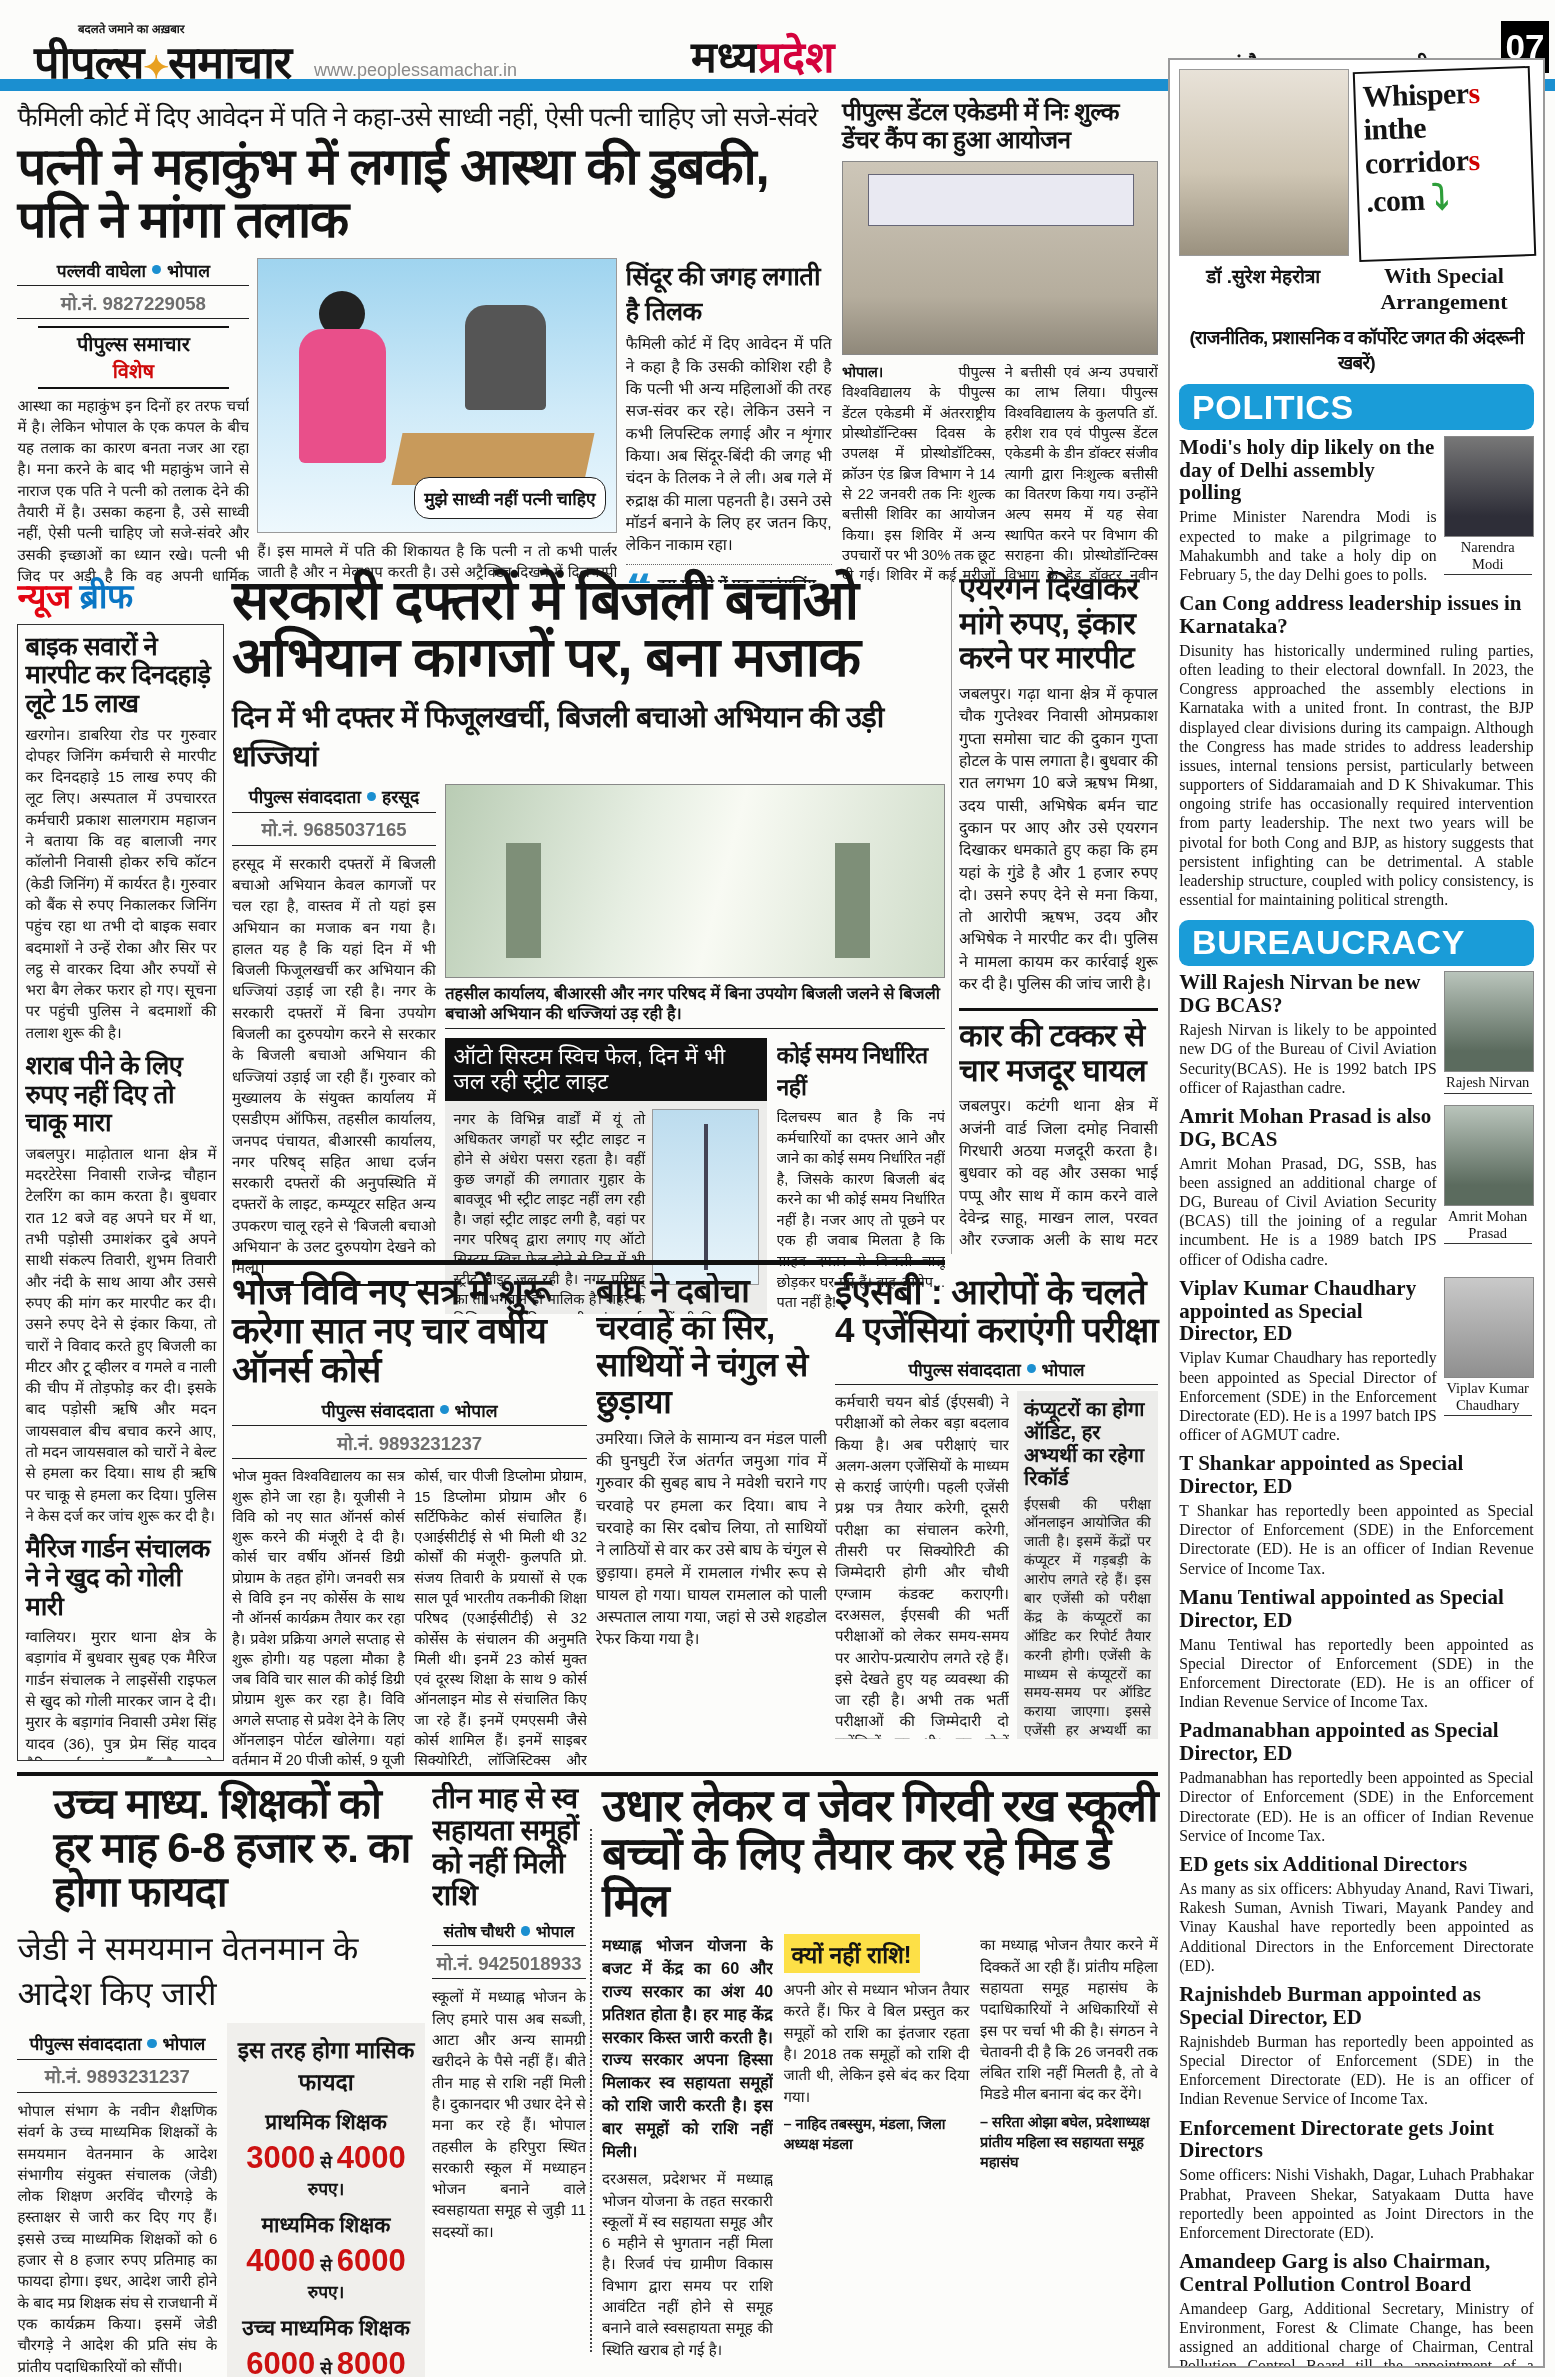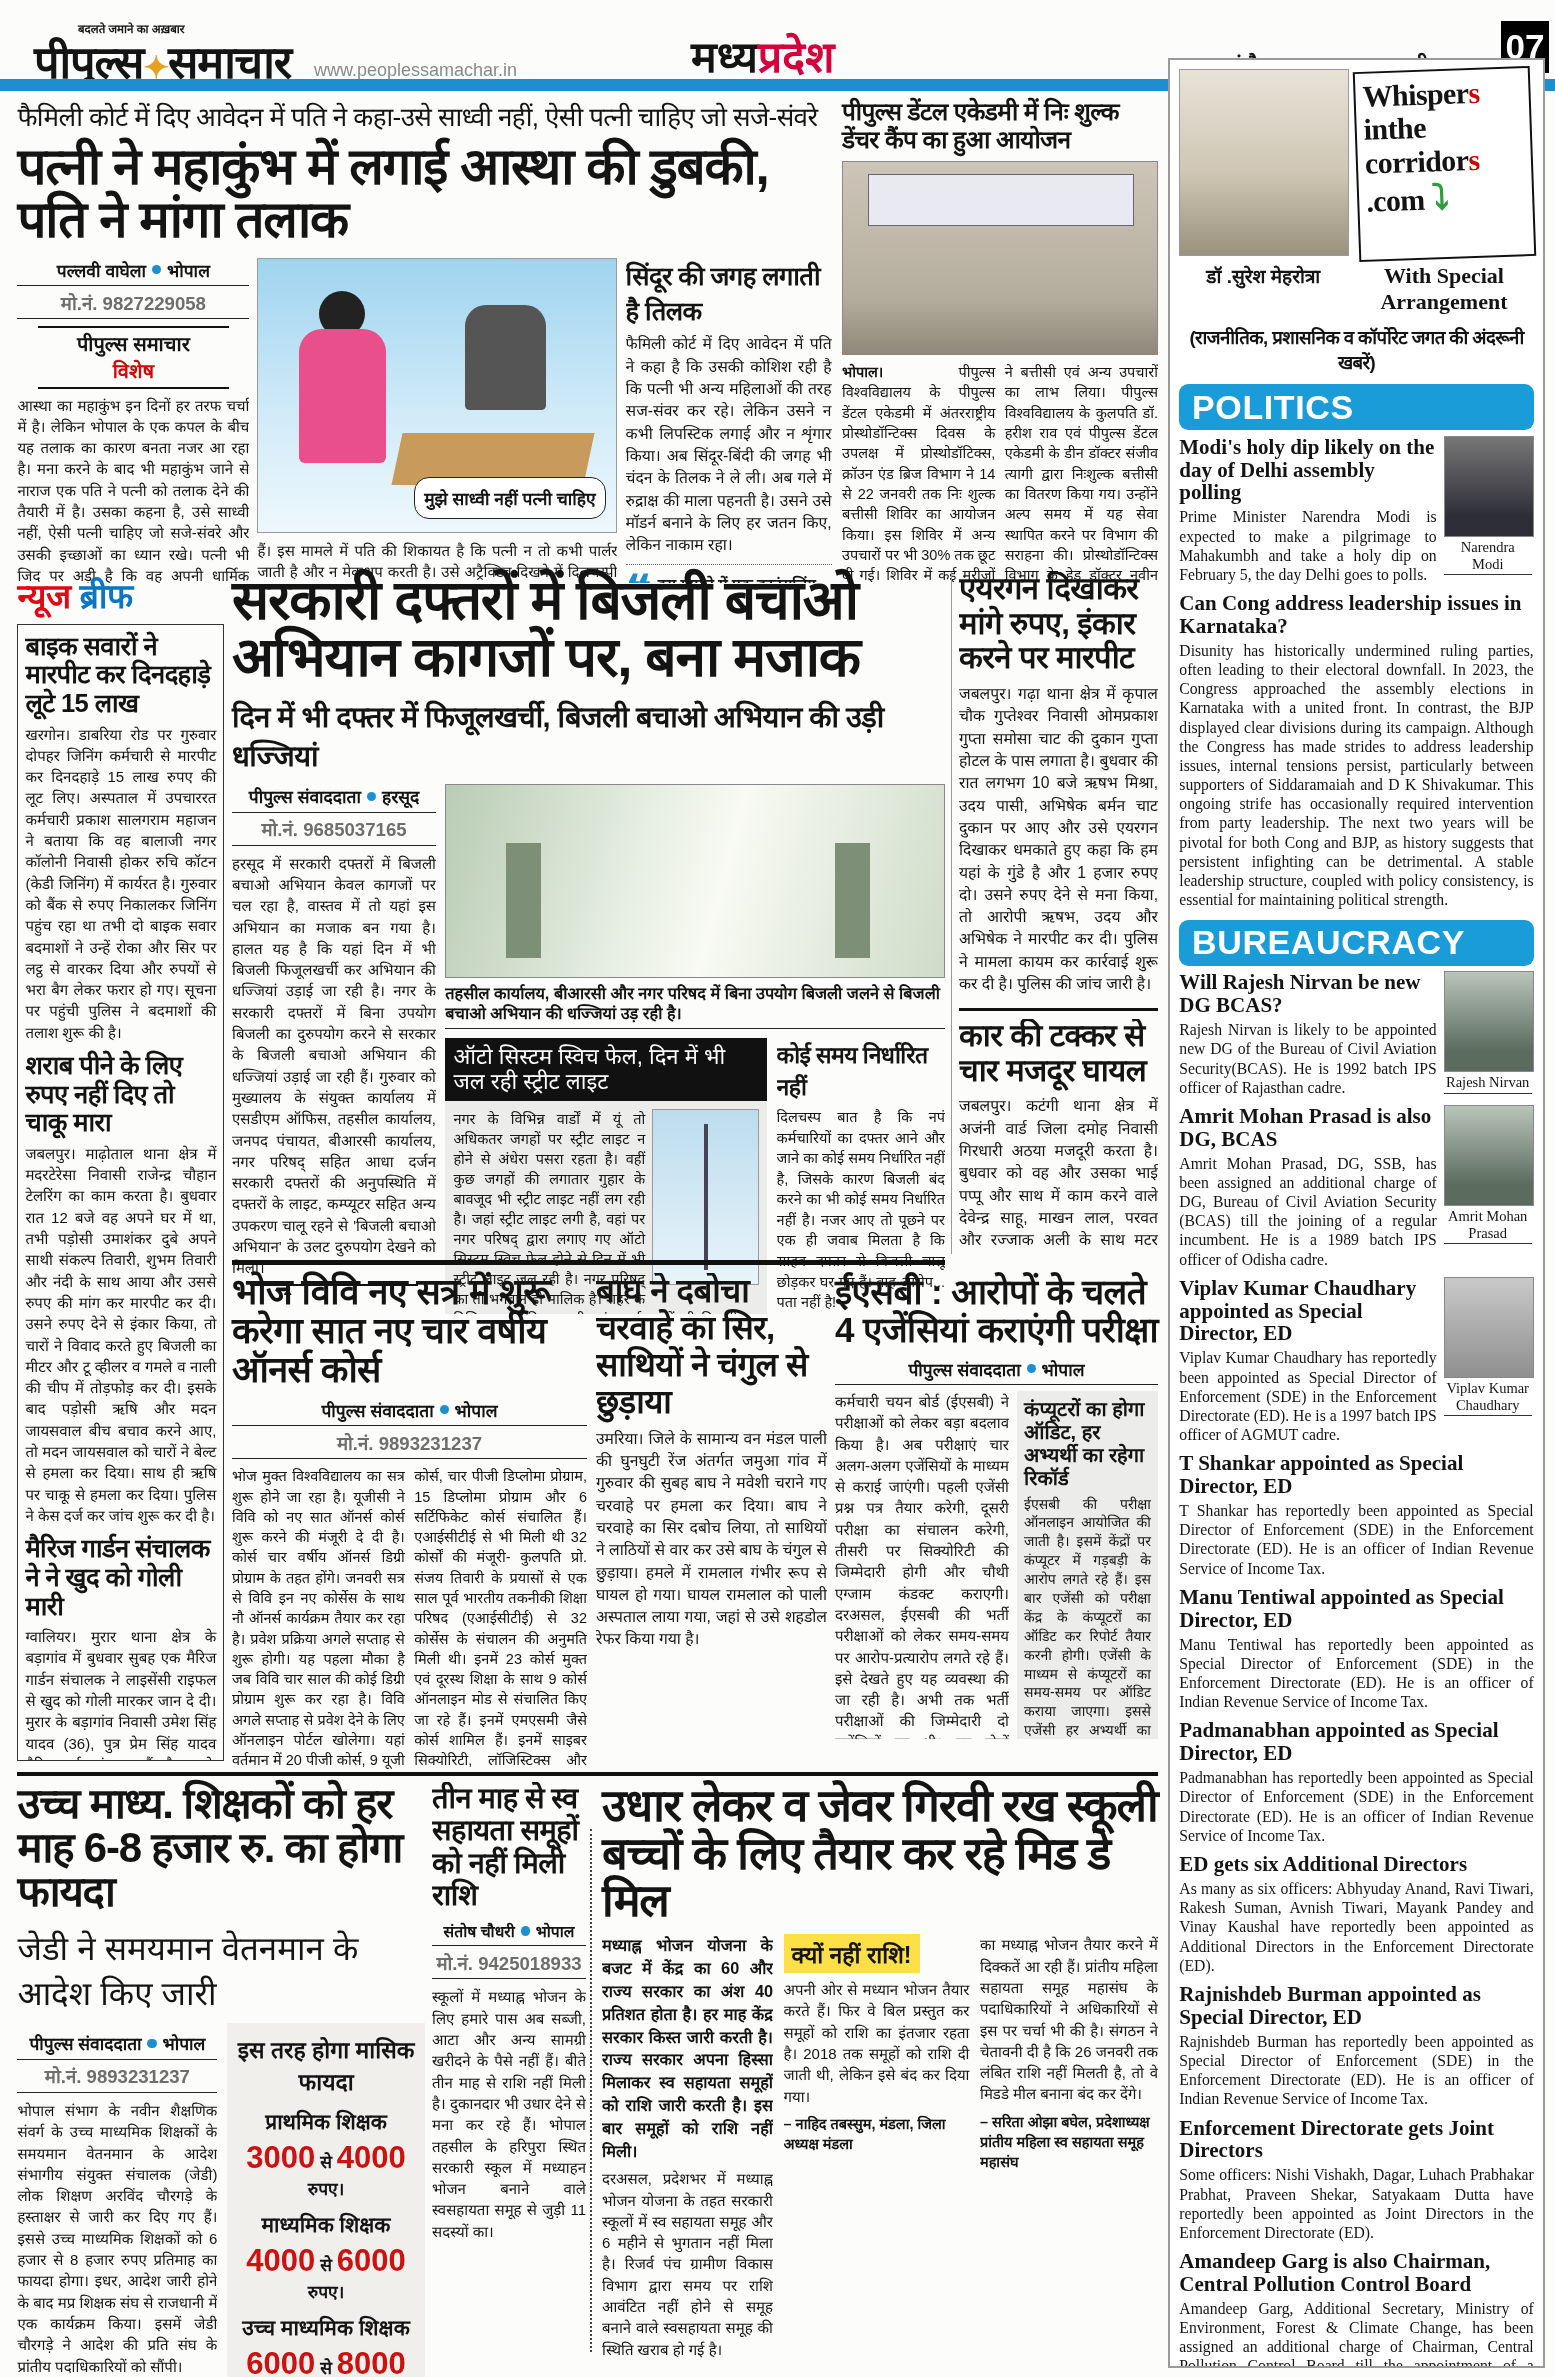--- a/index.html
+++ b/index.html
@@ -92,21 +92,21 @@
   .tiger{left:596px;top:1273px;width:231px;height:494px;}
   .tiger .sb-h{font-size:33px;}
   .esb{left:835px;top:1273px;width:323px;height:494px;}
   .esb-row{display:flex;gap:8.1px;margin-top:5.8px;height:348px;}
   .esb-body{width:174px;}
   .esb-box{flex:1;background:#ececea;padding:7px;}
   .esb-box .t{font-size:20px;font-weight:900;line-height:1.15;margin-bottom:4.6px;}
   .esb-box .b{font-size:14px;line-height:1.35;text-align:justify;}
   
   .teach{left:17.4px;top:1782px;width:408px;height:581px;}
-  .teach-h{font-size:42px;font-weight:900;line-height:1.05;letter-spacing:-1.2px;}
+  .teach-h{font-size:42px;font-weight:900;line-height:1.05;letter-spacing:-1.2px;margin-left:36px;}
   .teach-sub{font-size:33px;font-weight:400;margin-top:11px;}
   .teach-row{display:flex;gap:9.3px;margin-top:8.1px;height:453px;}
   .teach-c1{width:200px;}
   .paybox{flex:1;background:#f0efec;padding:9.3px;}
   .paybox .t{font-size:23px;font-weight:900;text-align:center;margin-bottom:5.8px;}
   .pay-l{font-size:21px;font-weight:900;text-align:center;margin-top:10.5px;}
   .pay-v{text-align:center;margin-top:4.6px;font-size:17.4px;font-weight:bold;}
   .pay-v .n{color:#cc1111;font-size:31px;font-weight:900;}
   .shg{left:432px;top:1782px;width:154px;height:581px;}
   .shg .sb-h{font-size:29px;}

